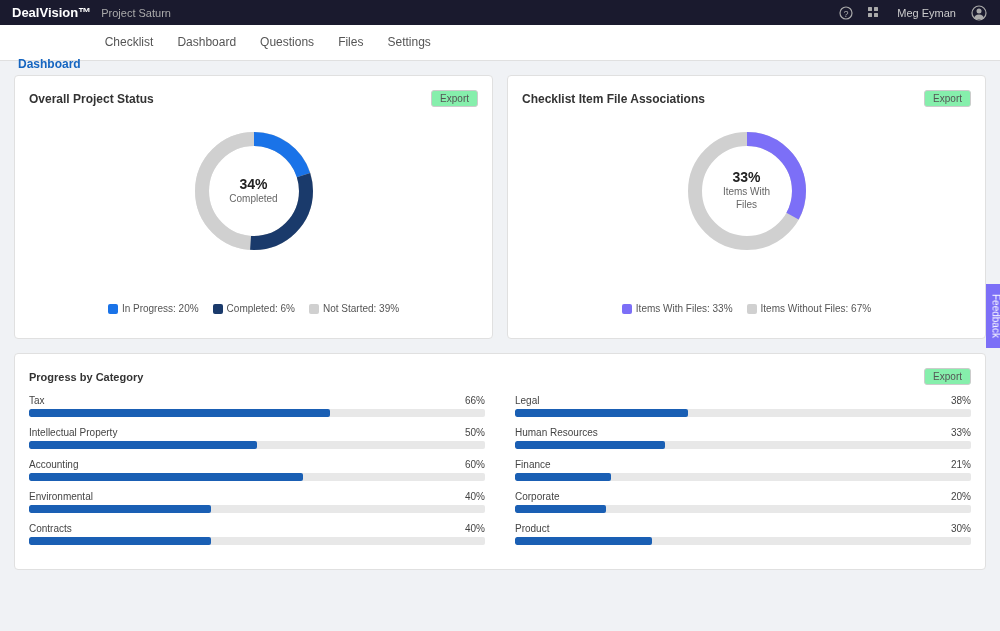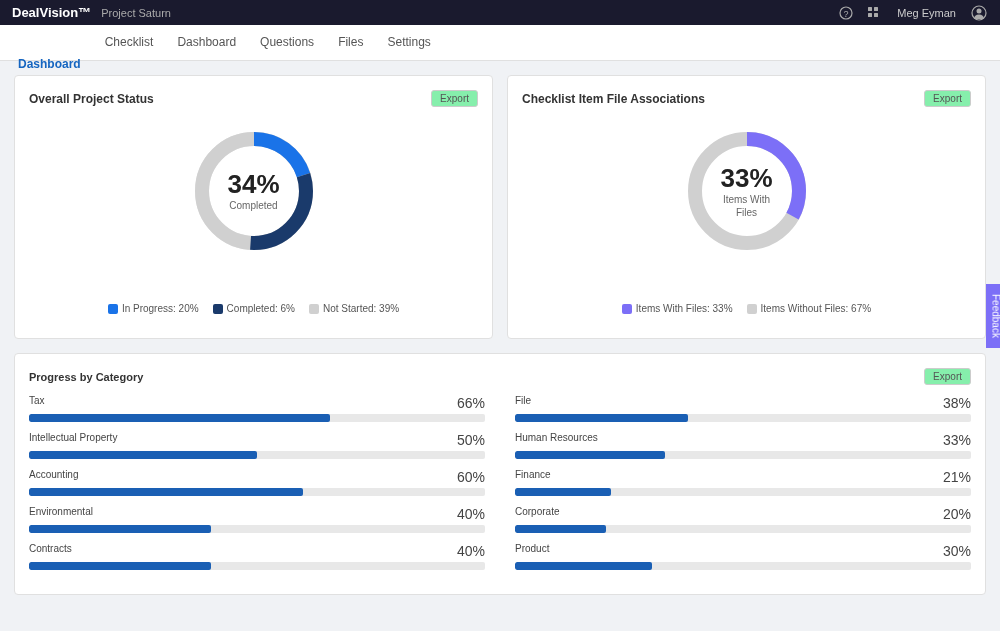--- a/index.html
+++ b/index.html
@@ -92,21 +92,21 @@
     }
     .donut-container svg { width: 140px; height: 140px; }
     .donut-label {
       position: absolute;
       top: 50%;
       left: 50%;
       transform: translate(-50%, -50%);
       text-align: center;
     }
     .donut-percent {
-      font-size: 26px;
+      font-size: 14px;
       font-weight: 600;
       color: #222;
       line-height: 1.1;
     }
     .donut-sub {
       font-size: 10px;
       color: #666;
       line-height: 1.3;
     }
     .legend {
@@ -151,21 +151,21 @@
     }
     .progress-item {
       margin-bottom: 10px;
     }
     .progress-item-header {
       display: flex;
       justify-content: space-between;
       margin-bottom: 3px;
     }
     .progress-item-label { font-size: 10px; color: #444; }
-    .progress-item-pct { font-size: 14px; color: #444; }
+    .progress-item-pct { font-size: 10px; color: #444; }
     .progress-bar-bg {
       height: 8px;
       background: #e8e8e8;
       border-radius: 2px;
       overflow: hidden;
     }
     .progress-bar-fill {
       height: 100%;
       background: #1a5fb4;
       border-radius: 2px;
@@ -356,21 +356,21 @@
           </div>
           <div class="progress-bar-bg">
             <div class="progress-bar-fill" style="width:40%"></div>
           </div>
         </div>
       </div>
 
       <div>
         <div class="progress-item">
           <div class="progress-item-header">
-            <span class="progress-item-label">File</span>
+            <span class="progress-item-label">Legal</span>
             <span class="progress-item-pct">38%</span>
           </div>
           <div class="progress-bar-bg">
             <div class="progress-bar-fill" style="width:38%"></div>
           </div>
         </div>
         <div class="progress-item">
           <div class="progress-item-header">
             <span class="progress-item-label">Human Resources</span>
             <span class="progress-item-pct">33%</span>

